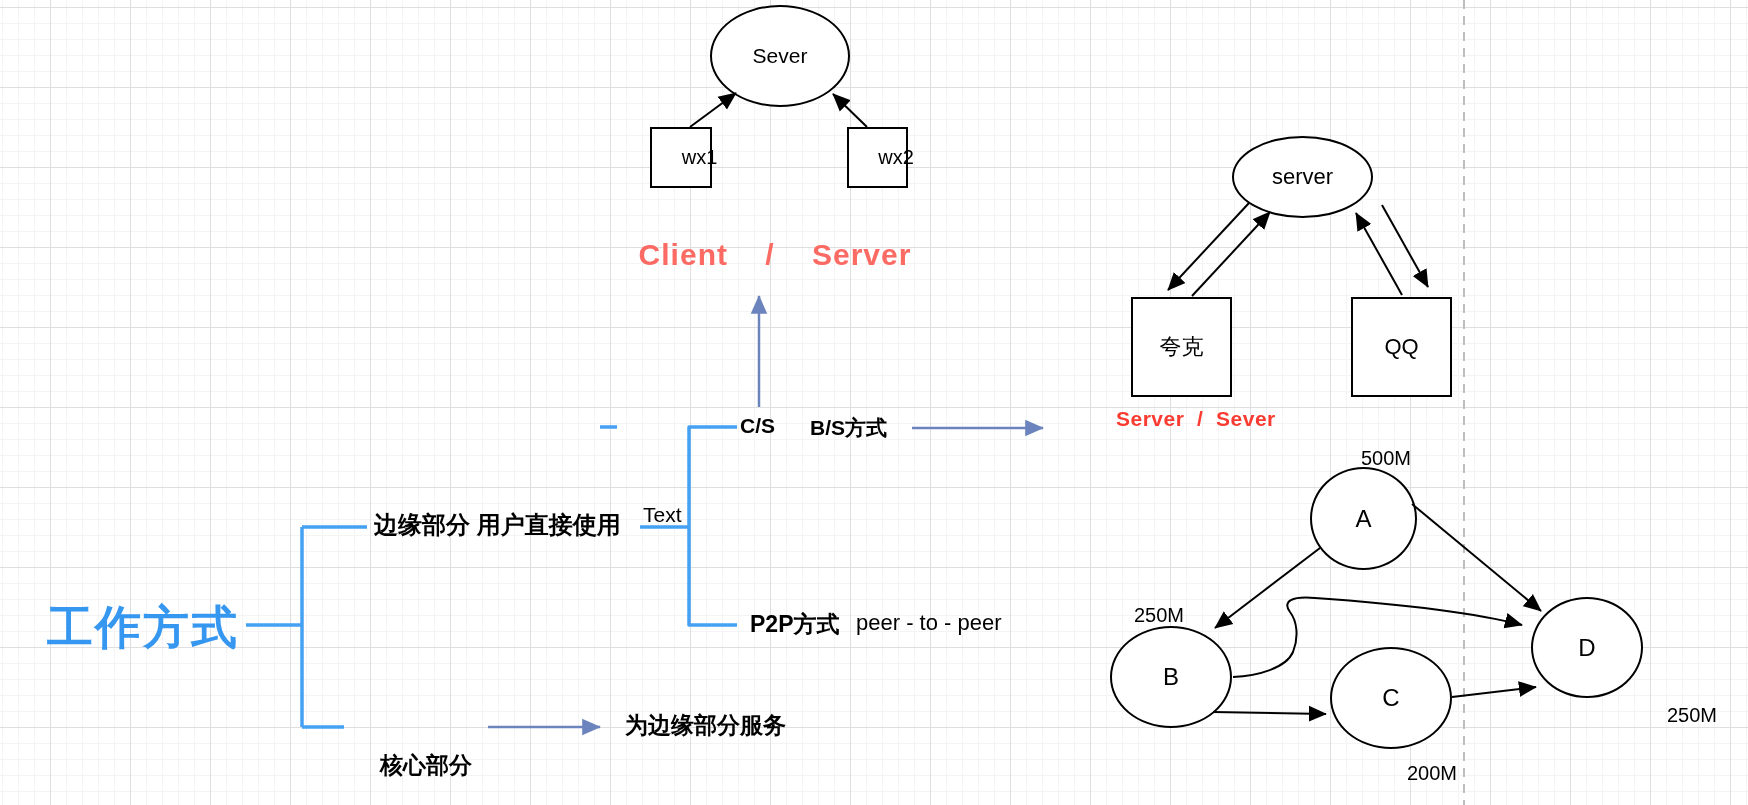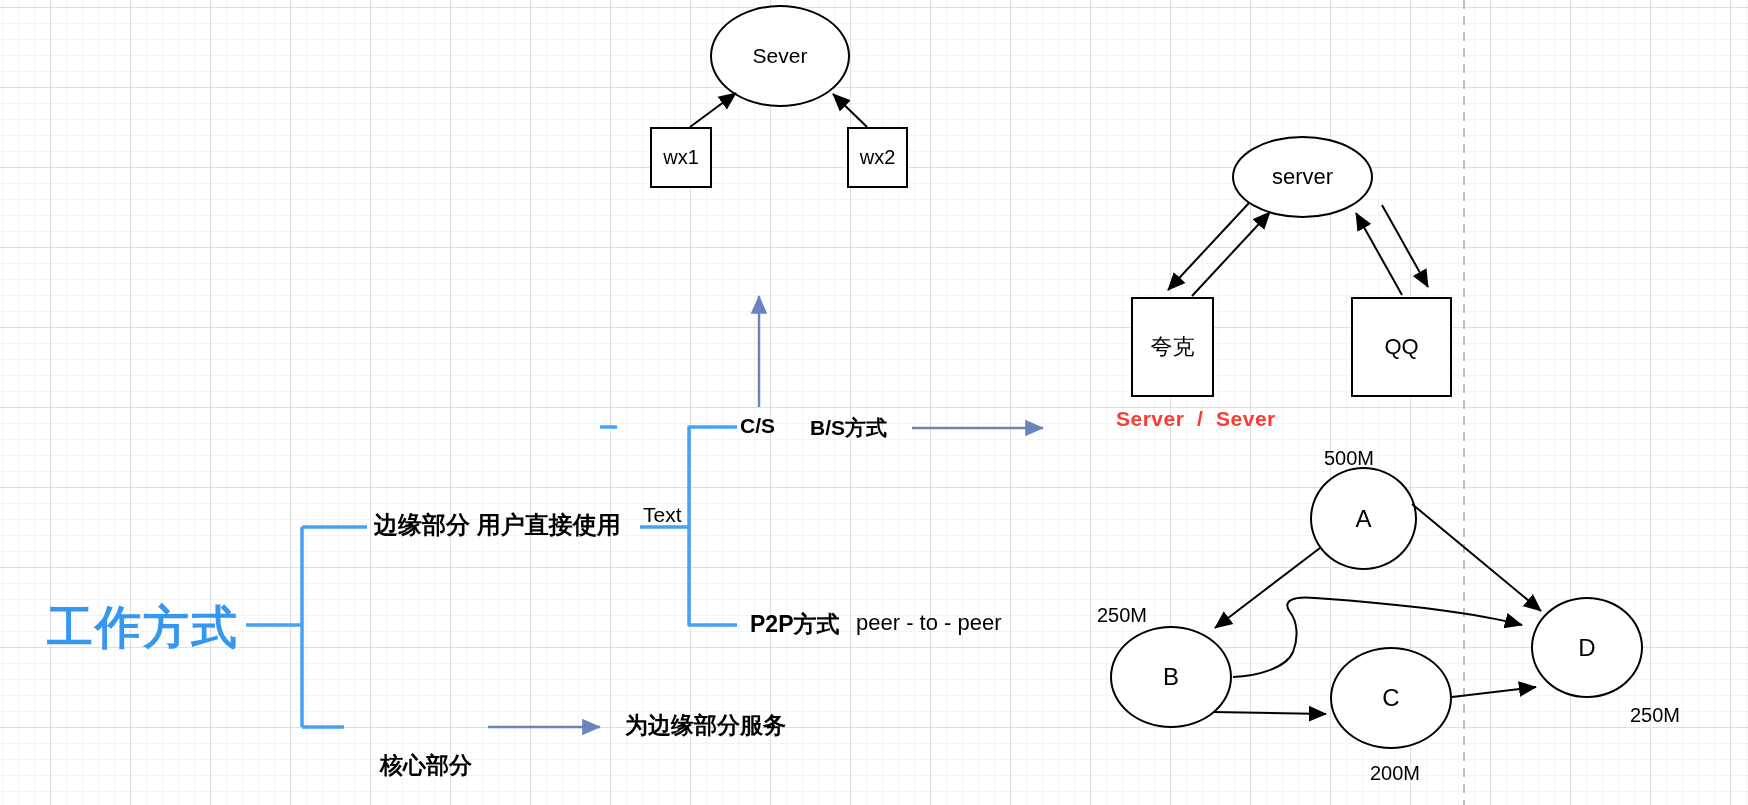--- a/index.html
+++ b/index.html
@@ -21,21 +21,21 @@
   }
   .edges{position:absolute;left:0;top:0;width:1748px;height:805px;pointer-events:none;}
   .shape{
     position:absolute;display:flex;align-items:center;justify-content:center;
     background:#ffffff;border:2px solid #000;box-sizing:border-box;
     color:#000;
   }
   .ellipse{border-radius:50%;}
   .lbl{position:absolute;white-space:pre;color:#000;}
   .b{font-weight:bold;}
-  .f20{font-size:20px;}
+  .f20{font-size:20px;padding-left:37px;}
   .f21{font-size:21px;}
   .f22{font-size:22px;}
   .f23{font-size:23px;}
   .f24{font-size:24px;}
   .caption-cs{font-size:30px;font-weight:bold;color:#fb6a63;letter-spacing:1px;}
   .caption-bs{font-size:21px;font-weight:bold;color:#fa3b32;letter-spacing:.5px;}
   .root-title{font-size:46px;font-weight:bold;color:#3697f1;letter-spacing:2px;}
 </style>
 </head>
 <body>
@@ -44,25 +44,26 @@
 
   <div class="shape ellipse f21" style="left:710px;top:5px;width:140px;height:102px;">
     <span>Sever</span>
   </div>
   <div class="shape f20" style="left:650px;top:127px;width:62px;height:61px;">
     <span>wx1</span>
   </div>
   <div class="shape f20" style="left:847px;top:127px;width:61px;height:61px;">
     <span>wx2</span>
   </div>
+  <div class="lbl caption-cs" style="left:615px;top:238px;width:320px;text-align:center;">Client    /    Server</div>
 
   <div class="shape ellipse f22" style="left:1232px;top:136px;width:141px;height:82px;">
     <span>server</span>
   </div>
-  <div class="shape f22" style="left:1131px;top:297px;width:83px;height:100px;">
+  <div class="shape f22" style="left:1131px;top:297px;width:101px;height:100px;">
     <span>夸克</span>
   </div>
   <div class="shape f22" style="left:1351px;top:297px;width:101px;height:100px;">
     <span>QQ</span>
   </div>
   <div class="lbl caption-bs" style="left:1116px;top:407px;">Server  /  Sever</div>
 
   <div class="lbl b f24" style="left:374px;top:509px;">边缘部分 用户直接使用</div>
   <div class="lbl root-title" style="left:47px;top:597px;">工作方式</div>
   <div class="lbl f21" style="left:643px;top:503px;">Text</div>

